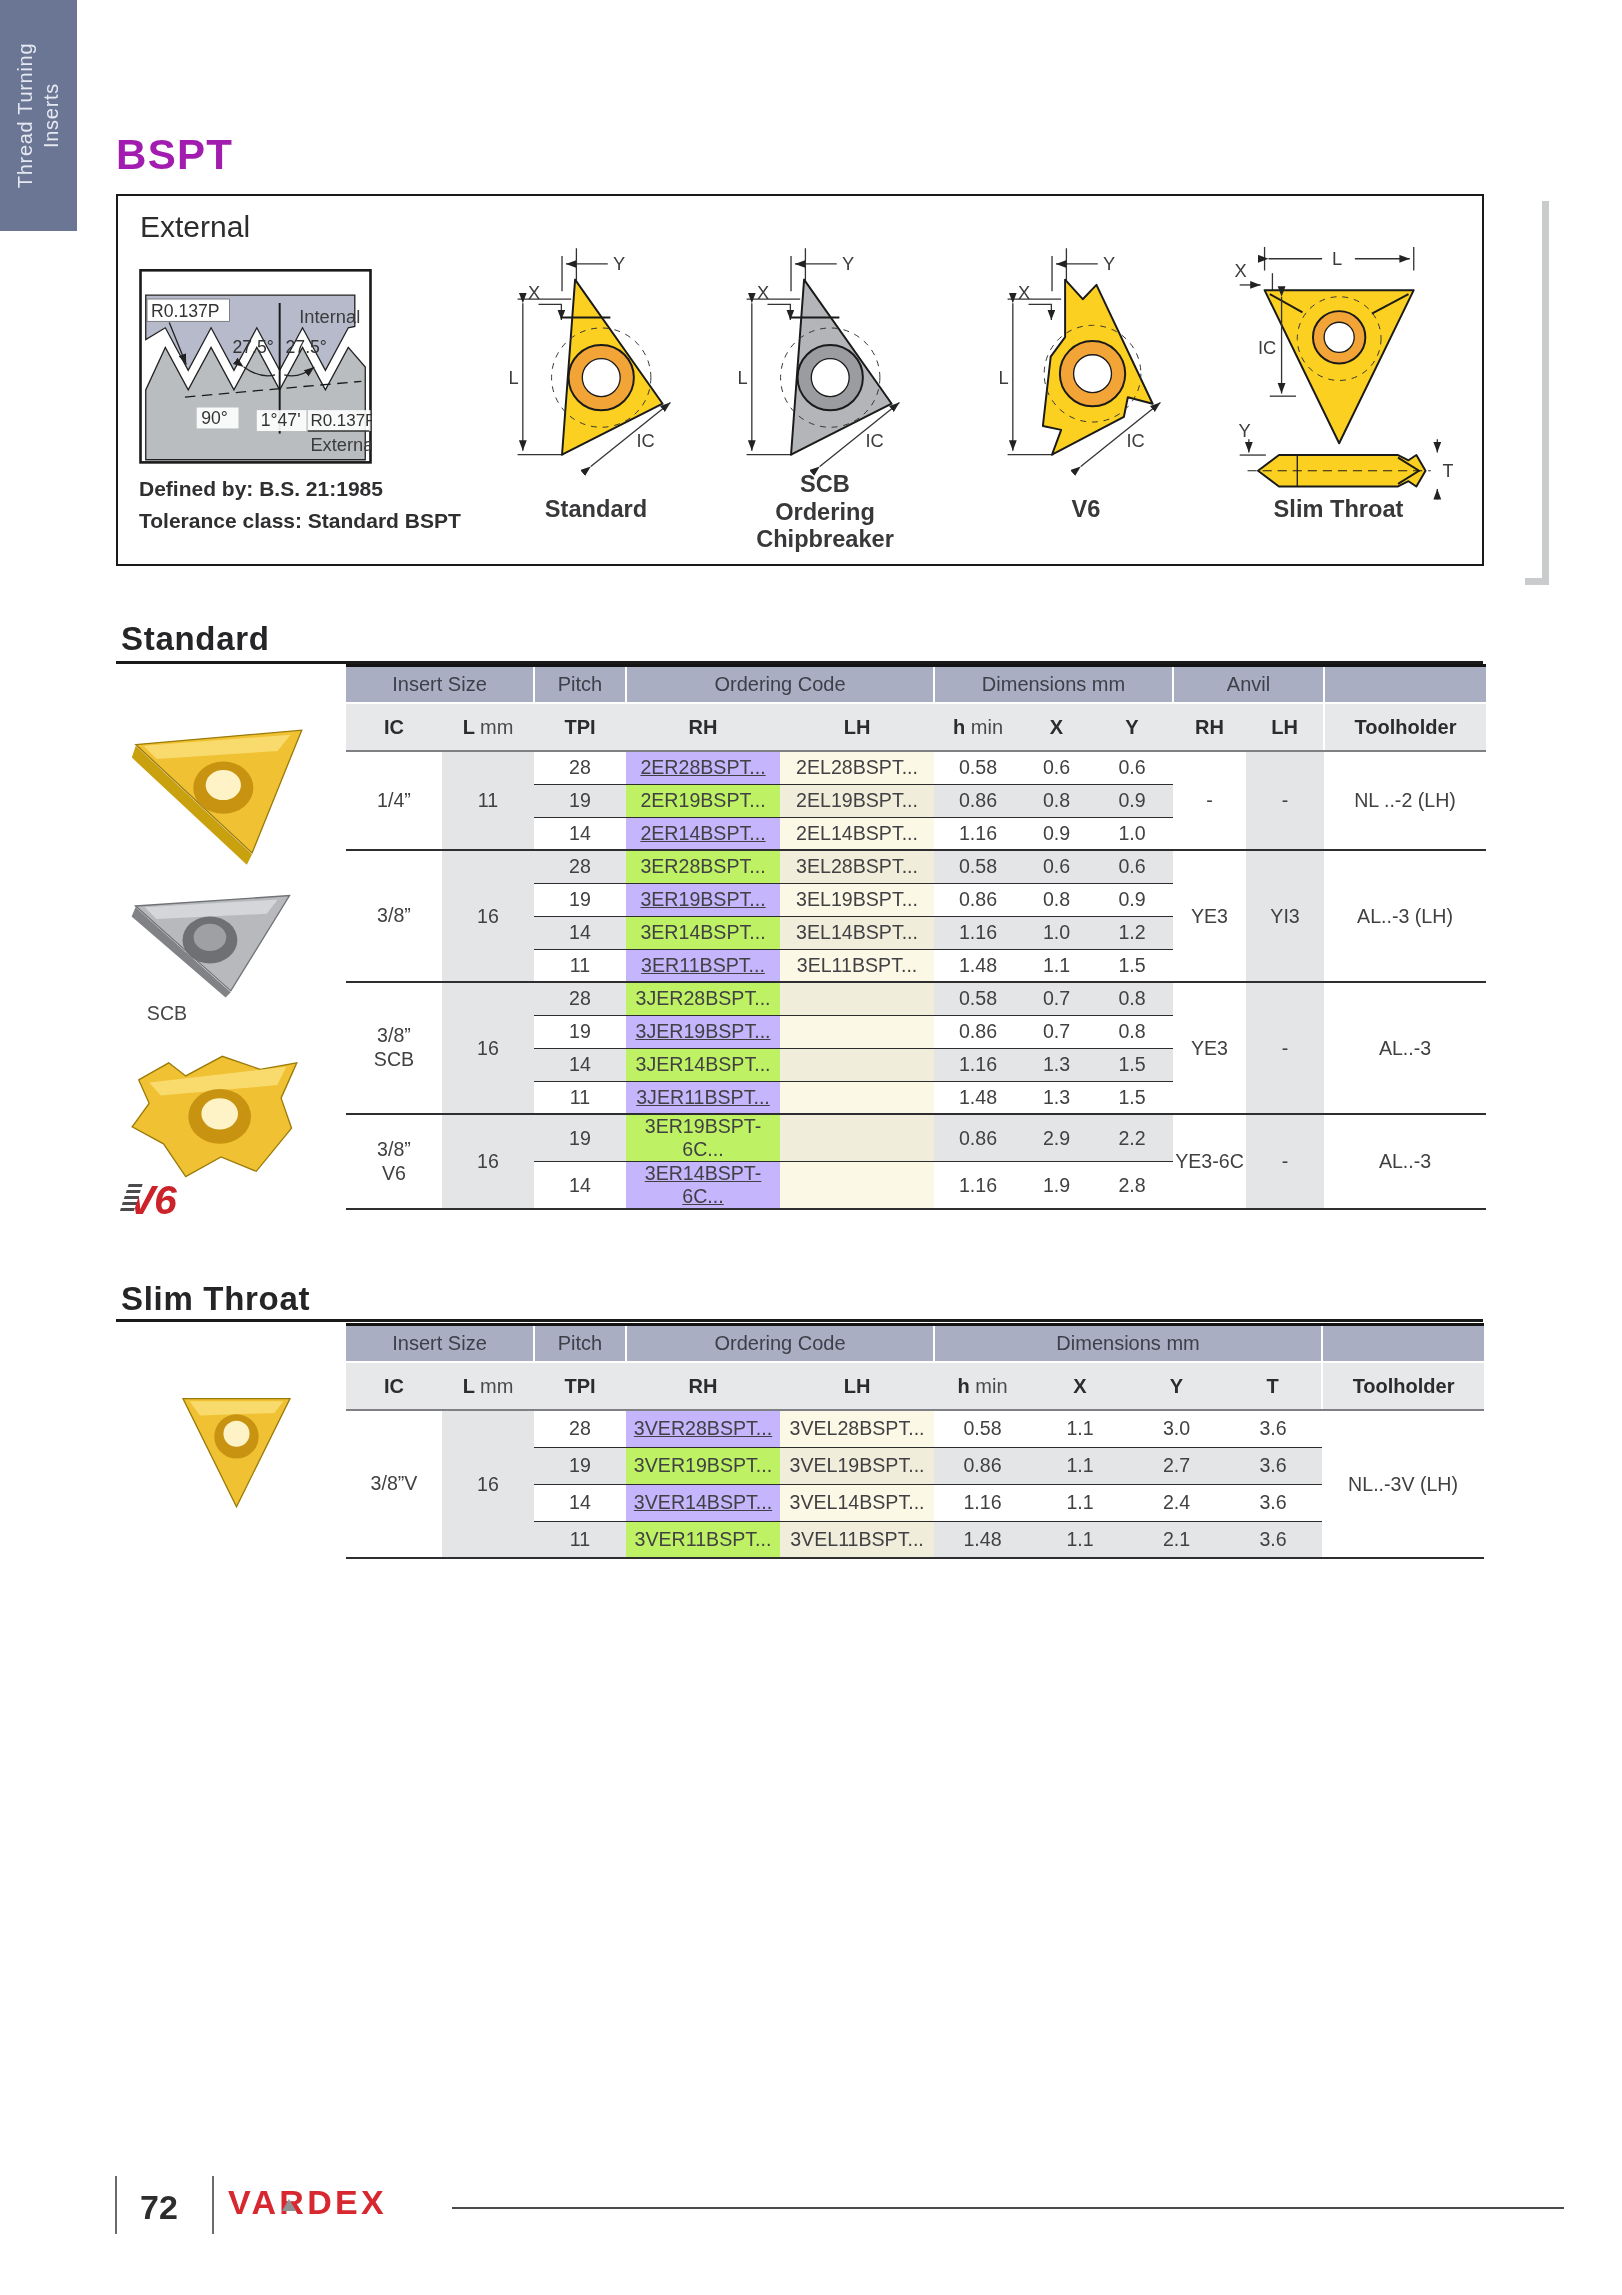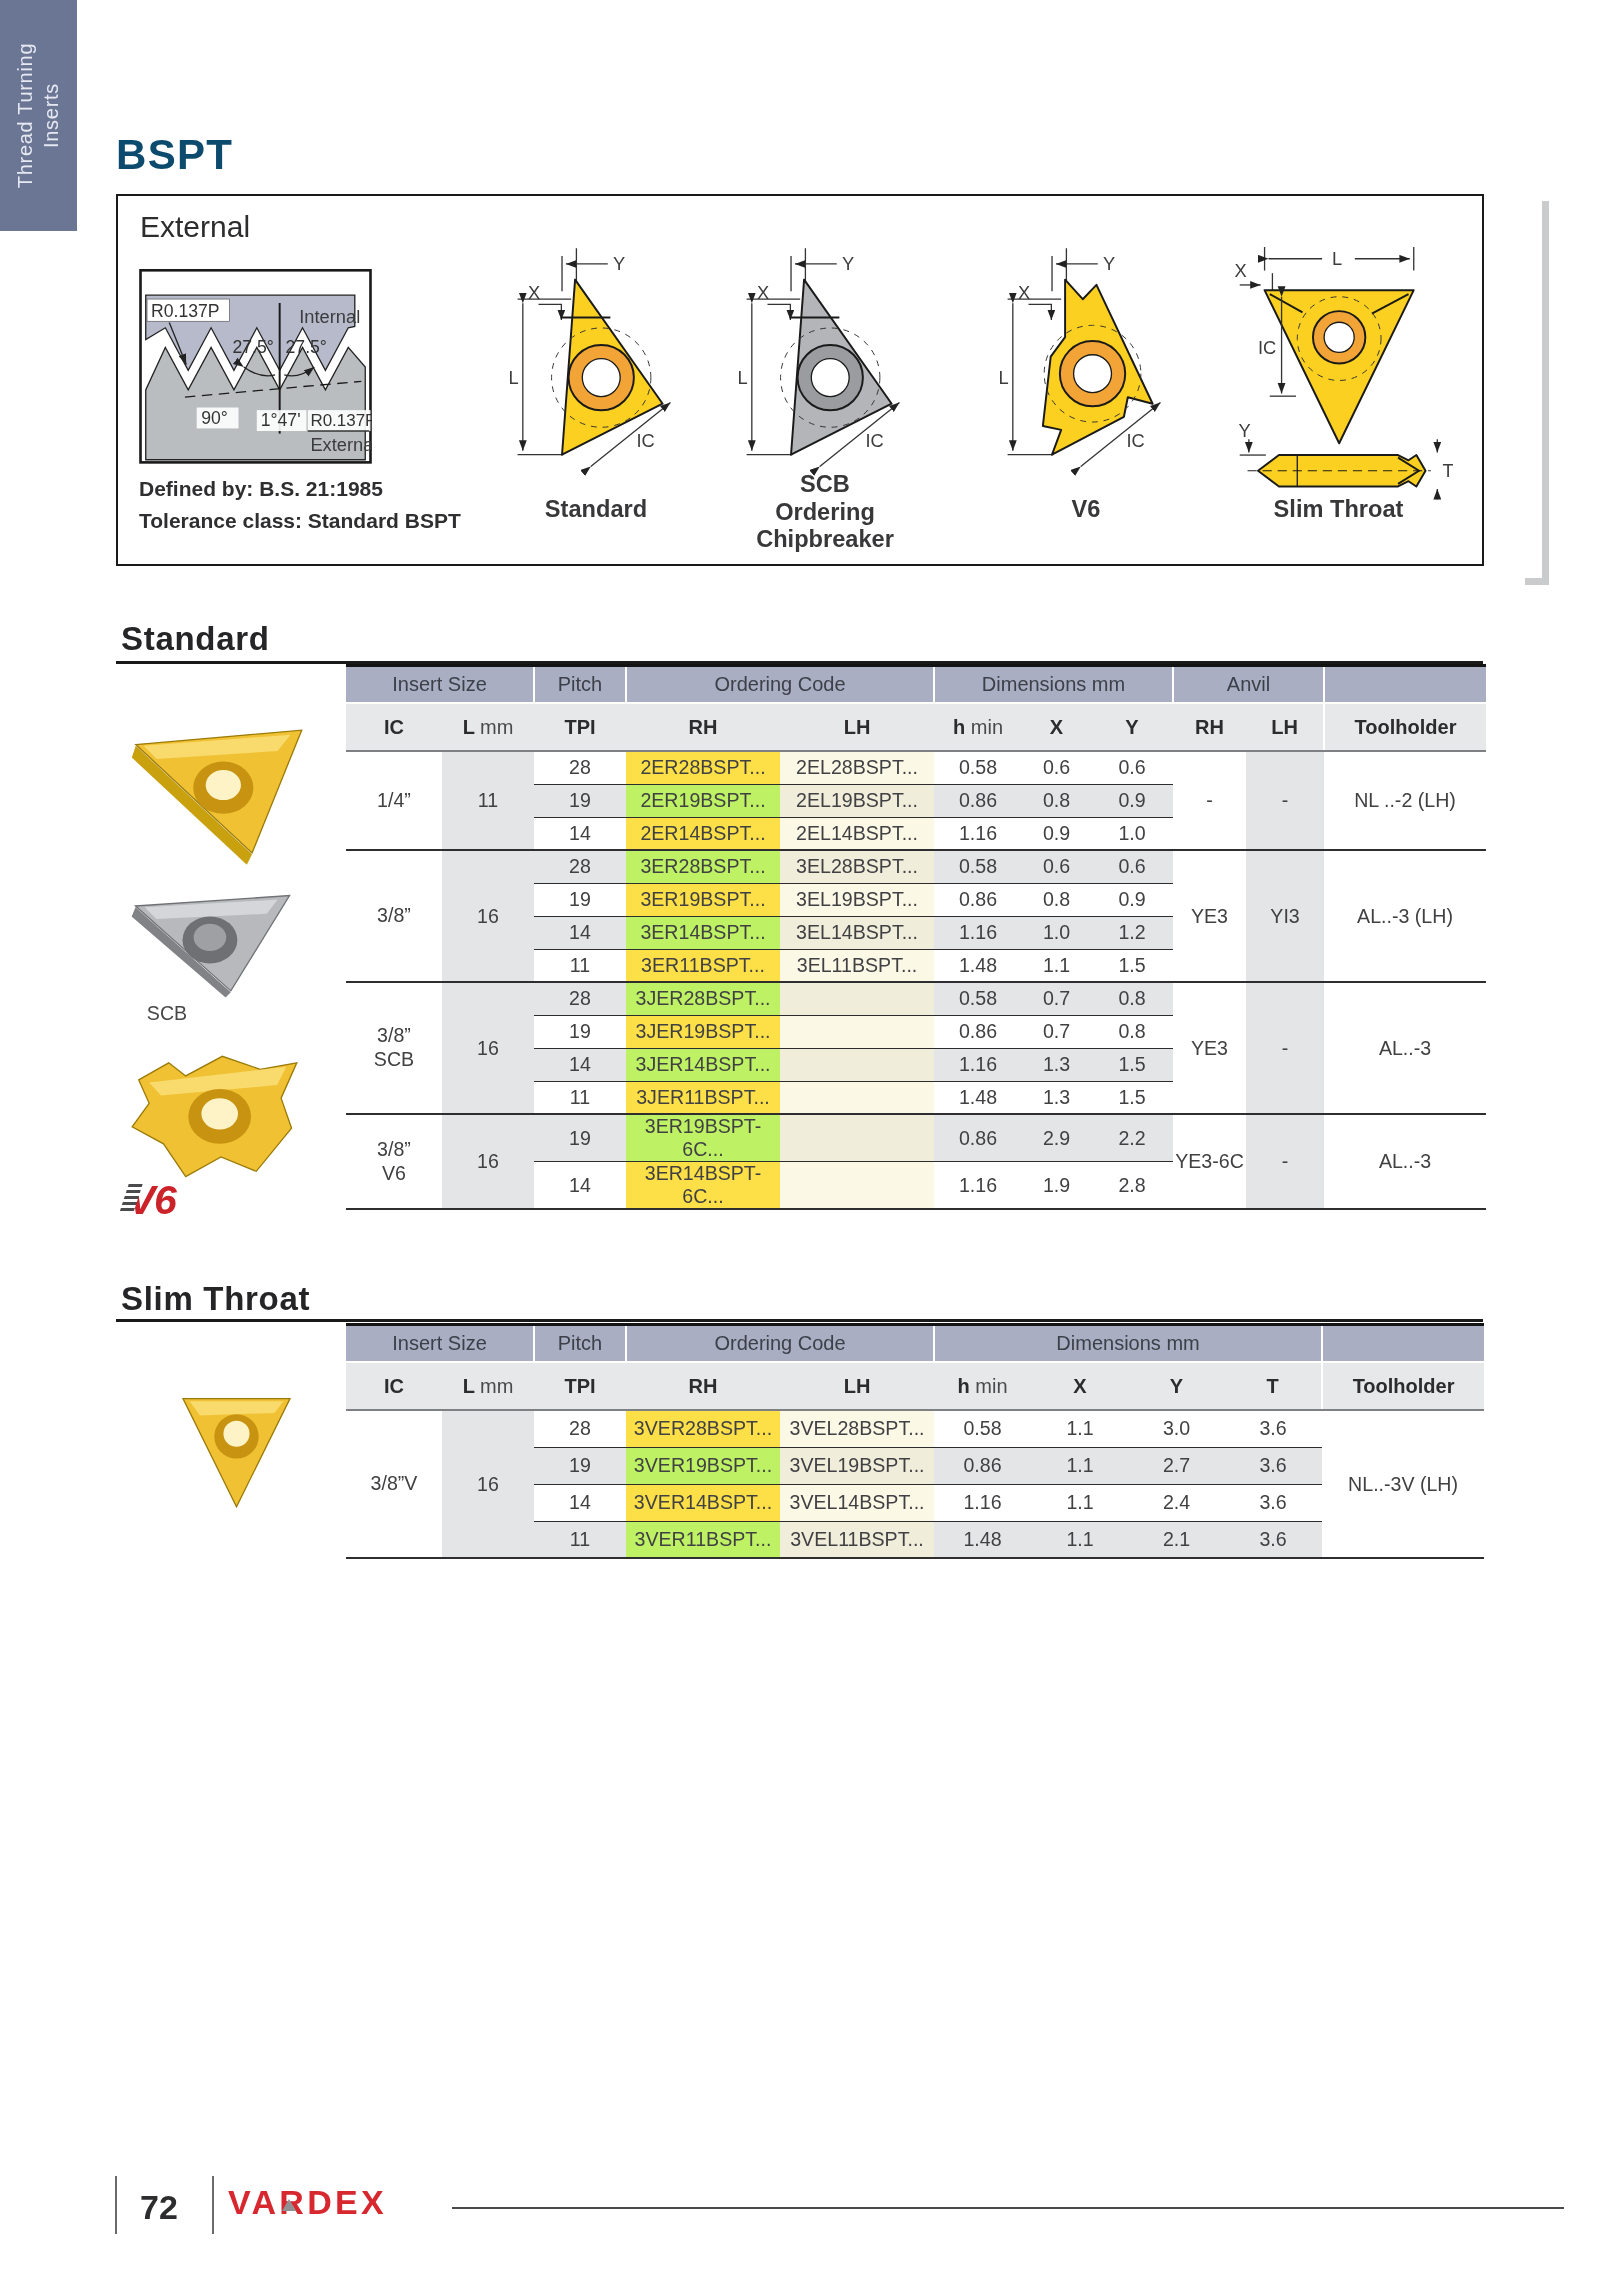--- a/index.html
+++ b/index.html
@@ -7,21 +7,21 @@
         font-family:"Liberation Sans",sans-serif;color:#3f4043;}
 
   
   .side-tab{position:absolute;left:0;top:0;width:77px;height:231px;background:#6b7694;}
   .side-tab-inner{position:absolute;left:-77px;top:77px;width:231px;height:77px;
         transform:rotate(-90deg);display:flex;flex-direction:column;justify-content:center;
         text-align:center;color:#e6e9f2;font-size:20px;line-height:25.5px;letter-spacing:0.7px;}
 
   
   .page-title{position:absolute;left:116px;top:131px;font-size:42px;font-weight:bold;
-        letter-spacing:1.3px;color:#0c4a6e;}
+        letter-spacing:1.3px;color:#a21caf;}
 
   
   .ext-box{position:absolute;left:116px;top:194px;width:1368px;height:372px;
         border:2.6px solid #1a1a1a;background:#fff;box-sizing:border-box;}
   .ext-title{position:absolute;left:22px;top:14.4px;font-size:30px;color:#2d2d2f;}
   .ext-shadow-v{position:absolute;left:1542px;top:201px;width:7.2px;height:383px;background:#c9cbcd;}
   .ext-shadow-h{position:absolute;left:1525px;top:578px;width:24px;height:7.2px;background:#c9cbcd;}
   .profile-wrap{position:absolute;left:21px;top:73px;width:233px;height:196px;}
   .defined-by{position:absolute;left:21px;top:281px;font-size:21px;color:#2f2f31;font-weight:bold;}
   .tolerance{position:absolute;left:21px;top:313px;font-size:21px;color:#2f2f31;font-weight:bold;}
@@ -51,21 +51,21 @@
   tr.band2 th{background:#e7e8ea;height:46px;font-size:20px;font-weight:bold;color:#2c2c2e;
         border-bottom:2px solid #7f8083;}
   tr.band2 th .u{font-weight:normal;color:#4a4a4d;margin-top:10px;}
   tr.band2 th.gapL{border-left:2.6px solid #ffffff;}
   table.cat tbody td{font-size:19.6px;color:#414144;}
   table.cat.std tbody tr{height:33px;}
   table.cat.slim tbody tr{height:37px;}
   td.lband{background:#e4e5e7;}
   td.g1{background:#e4e5e7;}
   td.w{background:#ffffff;}
-  td.rh0{background:#fde047;}
+  td.rh0{background:#c4b5fd;text-decoration:underline;}
   td.rh1{background:#bef264;}
   td.lh0{background:#fcf8e6;}
   td.lh1{background:#f0edda;}
   td.rsep{border-bottom:1.3px solid #2c2c2e;}
   td.gsep{border-bottom:2.6px solid #2e2e30;}
   td.ic{white-space:pre-line;line-height:23.6px;}
 
   
   .foot-bar{position:absolute;top:2176px;width:2px;height:58px;background:#6b6b6d;}
   .page-number{position:absolute;left:140px;top:2188px;width:65px;font-size:34px;font-weight:bold;color:#2d2d2f;}

